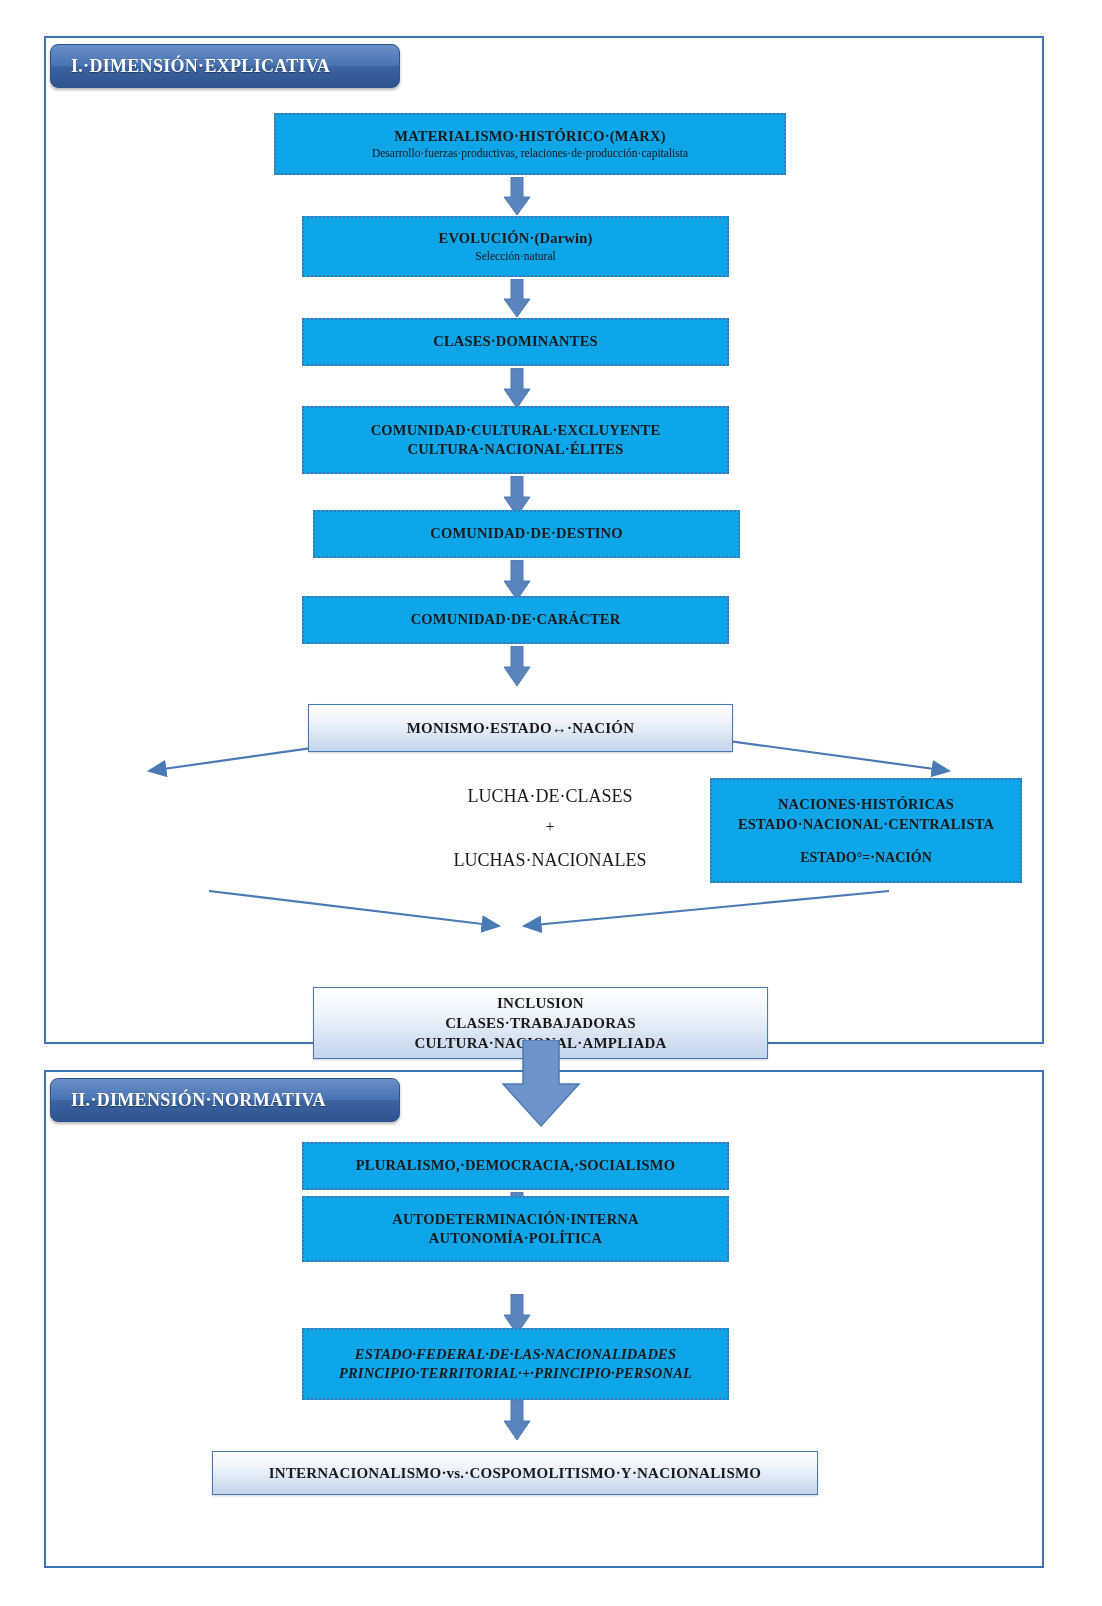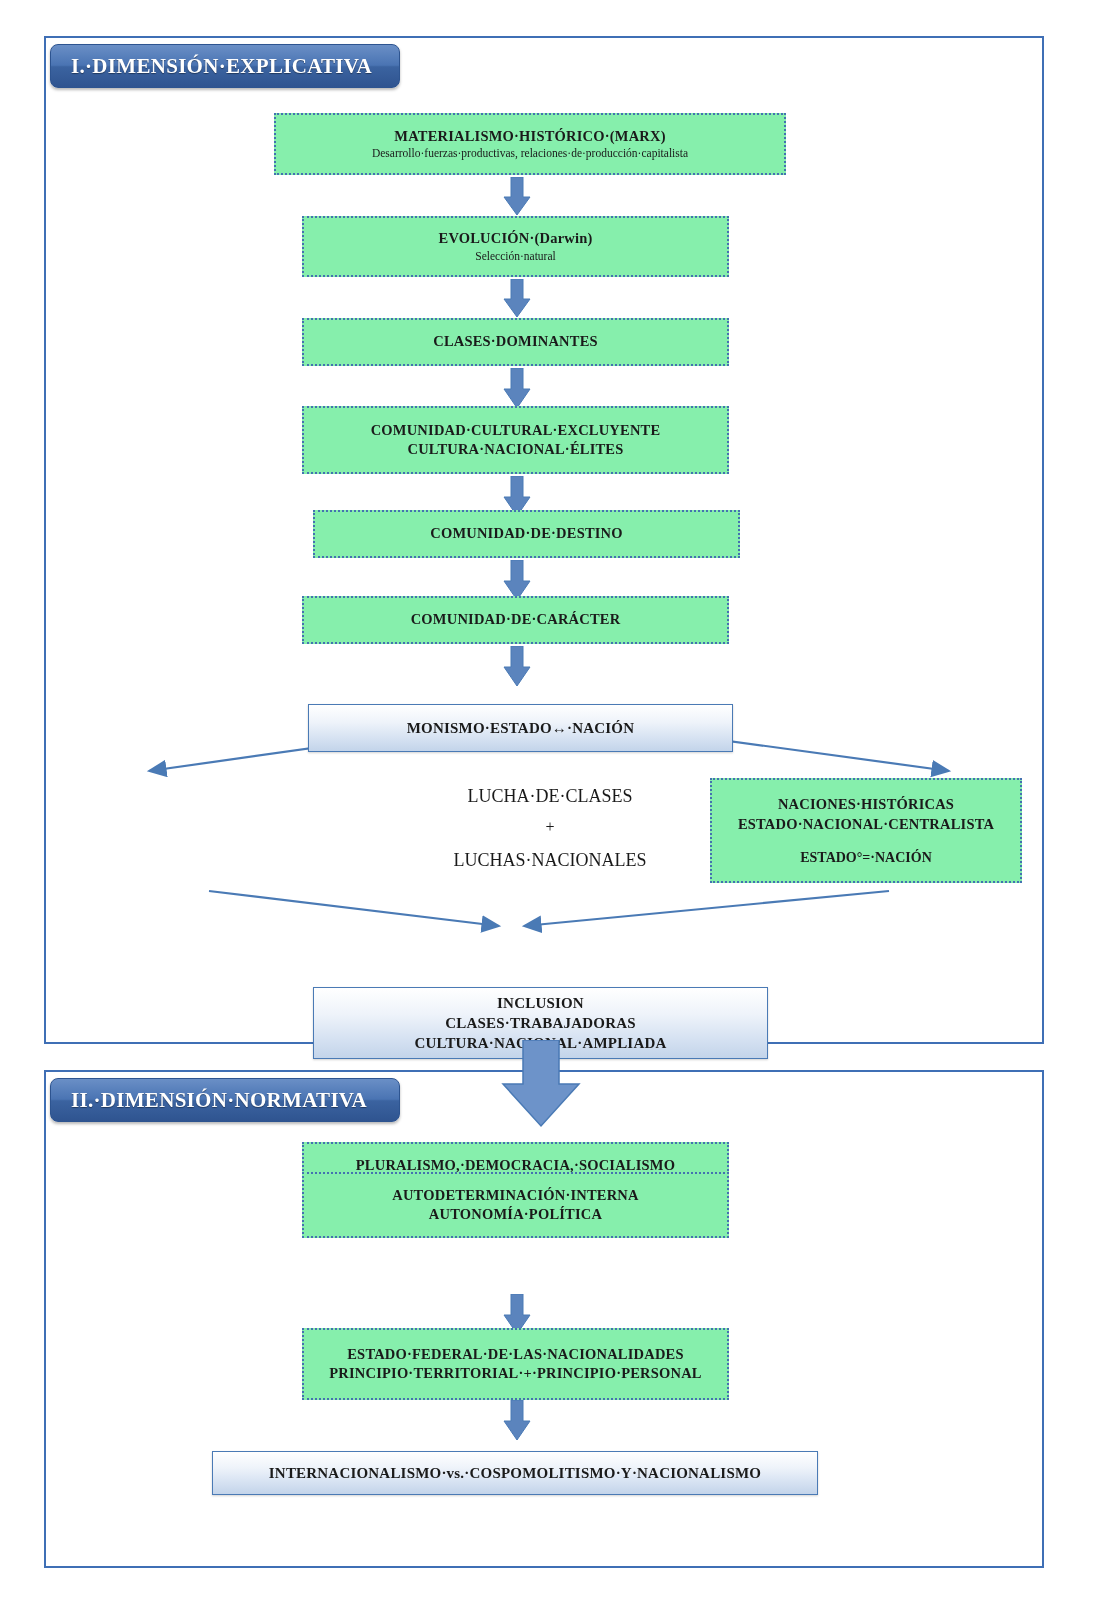--- a/index.html
+++ b/index.html
@@ -37,32 +37,32 @@
     border-radius: 8px;
     background: linear-gradient(to bottom, #6a8fc6 0%, #4a74b3 48%, #3b63a0 52%, #2f5490 100%);
     border: 1px solid #2d5governor;
     border: 1px solid #2d5490;
     box-shadow: 0 2px 3px rgba(0,0,0,0.28);
     display: flex;
     align-items: center;
     padding-left: 20px;
     color: #ffffff;
     font-weight: bold;
-    font-size: 21px;
+    font-size: 18px;
     letter-spacing: 0.3px;
     text-shadow: 0 1px 1px rgba(0,0,0,0.4);
   }
   #banner-1 { left: 50px; top: 44px; width: 350px; }
   #banner-2 { left: 50px; top: 1078px; width: 350px; }
 
   
   .dbox {
     position: absolute;
     border: 2px dotted #4472b0;
-    background: #86efac;
+    background: #0ea5e9;
     display: flex;
     flex-direction: column;
     align-items: center;
     justify-content: center;
     text-align: center;
     padding: 4px 8px;
   }
   .dbox .t1 {
     font-weight: bold;
     font-size: 14.5px;
@@ -233,30 +233,30 @@
   </div>
 
   <div class="dbox" style="left:302px; top:1142px; width:427px; height:48px;">
     <div class="t1">PLURALISMO,·DEMOCRACIA,·SOCIALISMO</div>
   </div>
 
   <svg class="arrow-svg" style="left:500px; top:1192px; width:34px; height:42px;" viewBox="0 0 34 42">
     <path d="M11 0 h12 v21 h7 L17 40 L4 21 h7 z" fill="#5b84bd" stroke="#4a7ab5" stroke-width="1"></path>
   </svg>
 
-  <div class="dbox" style="left:302px; top:1172px; width:427px; height:66px;">
+  <div class="dbox" style="left:302px; top:1196px; width:427px; height:66px;">
     <div class="t1">AUTODETERMINACIÓN·INTERNA</div>
     <div class="t1">AUTONOMÍA·POLÍTICA</div>
   </div>
 
   <svg class="arrow-svg" style="left:500px; top:1294px; width:34px; height:42px;" viewBox="0 0 34 42">
     <path d="M11 0 h12 v21 h7 L17 40 L4 21 h7 z" fill="#5b84bd" stroke="#4a7ab5" stroke-width="1"></path>
   </svg>
 
-  <div class="dbox" style="left:302px; top:1328px; width:427px; height:72px;">
+  <div class="dbox" style="left:302px; top:1328px; width:427px; height:72px;font-style:italic;">
     <div class="t1">ESTADO·FEDERAL·DE·LAS·NACIONALIDADES</div>
     <div class="t1">PRINCIPIO·TERRITORIAL·+·PRINCIPIO·PERSONAL</div>
   </div>
 
   <svg class="arrow-svg" style="left:500px; top:1400px; width:34px; height:42px;" viewBox="0 0 34 42">
     <path d="M11 0 h12 v21 h7 L17 40 L4 21 h7 z" fill="#5b84bd" stroke="#4a7ab5" stroke-width="1"></path>
   </svg>
 
   <div class="gbox" style="left:212px; top:1432px; width:606px; height:44px;">
     <div class="t1">INTERNACIONALISMO·vs.·COSPOMOLITISMO·Y·NACIONALISMO</div>

